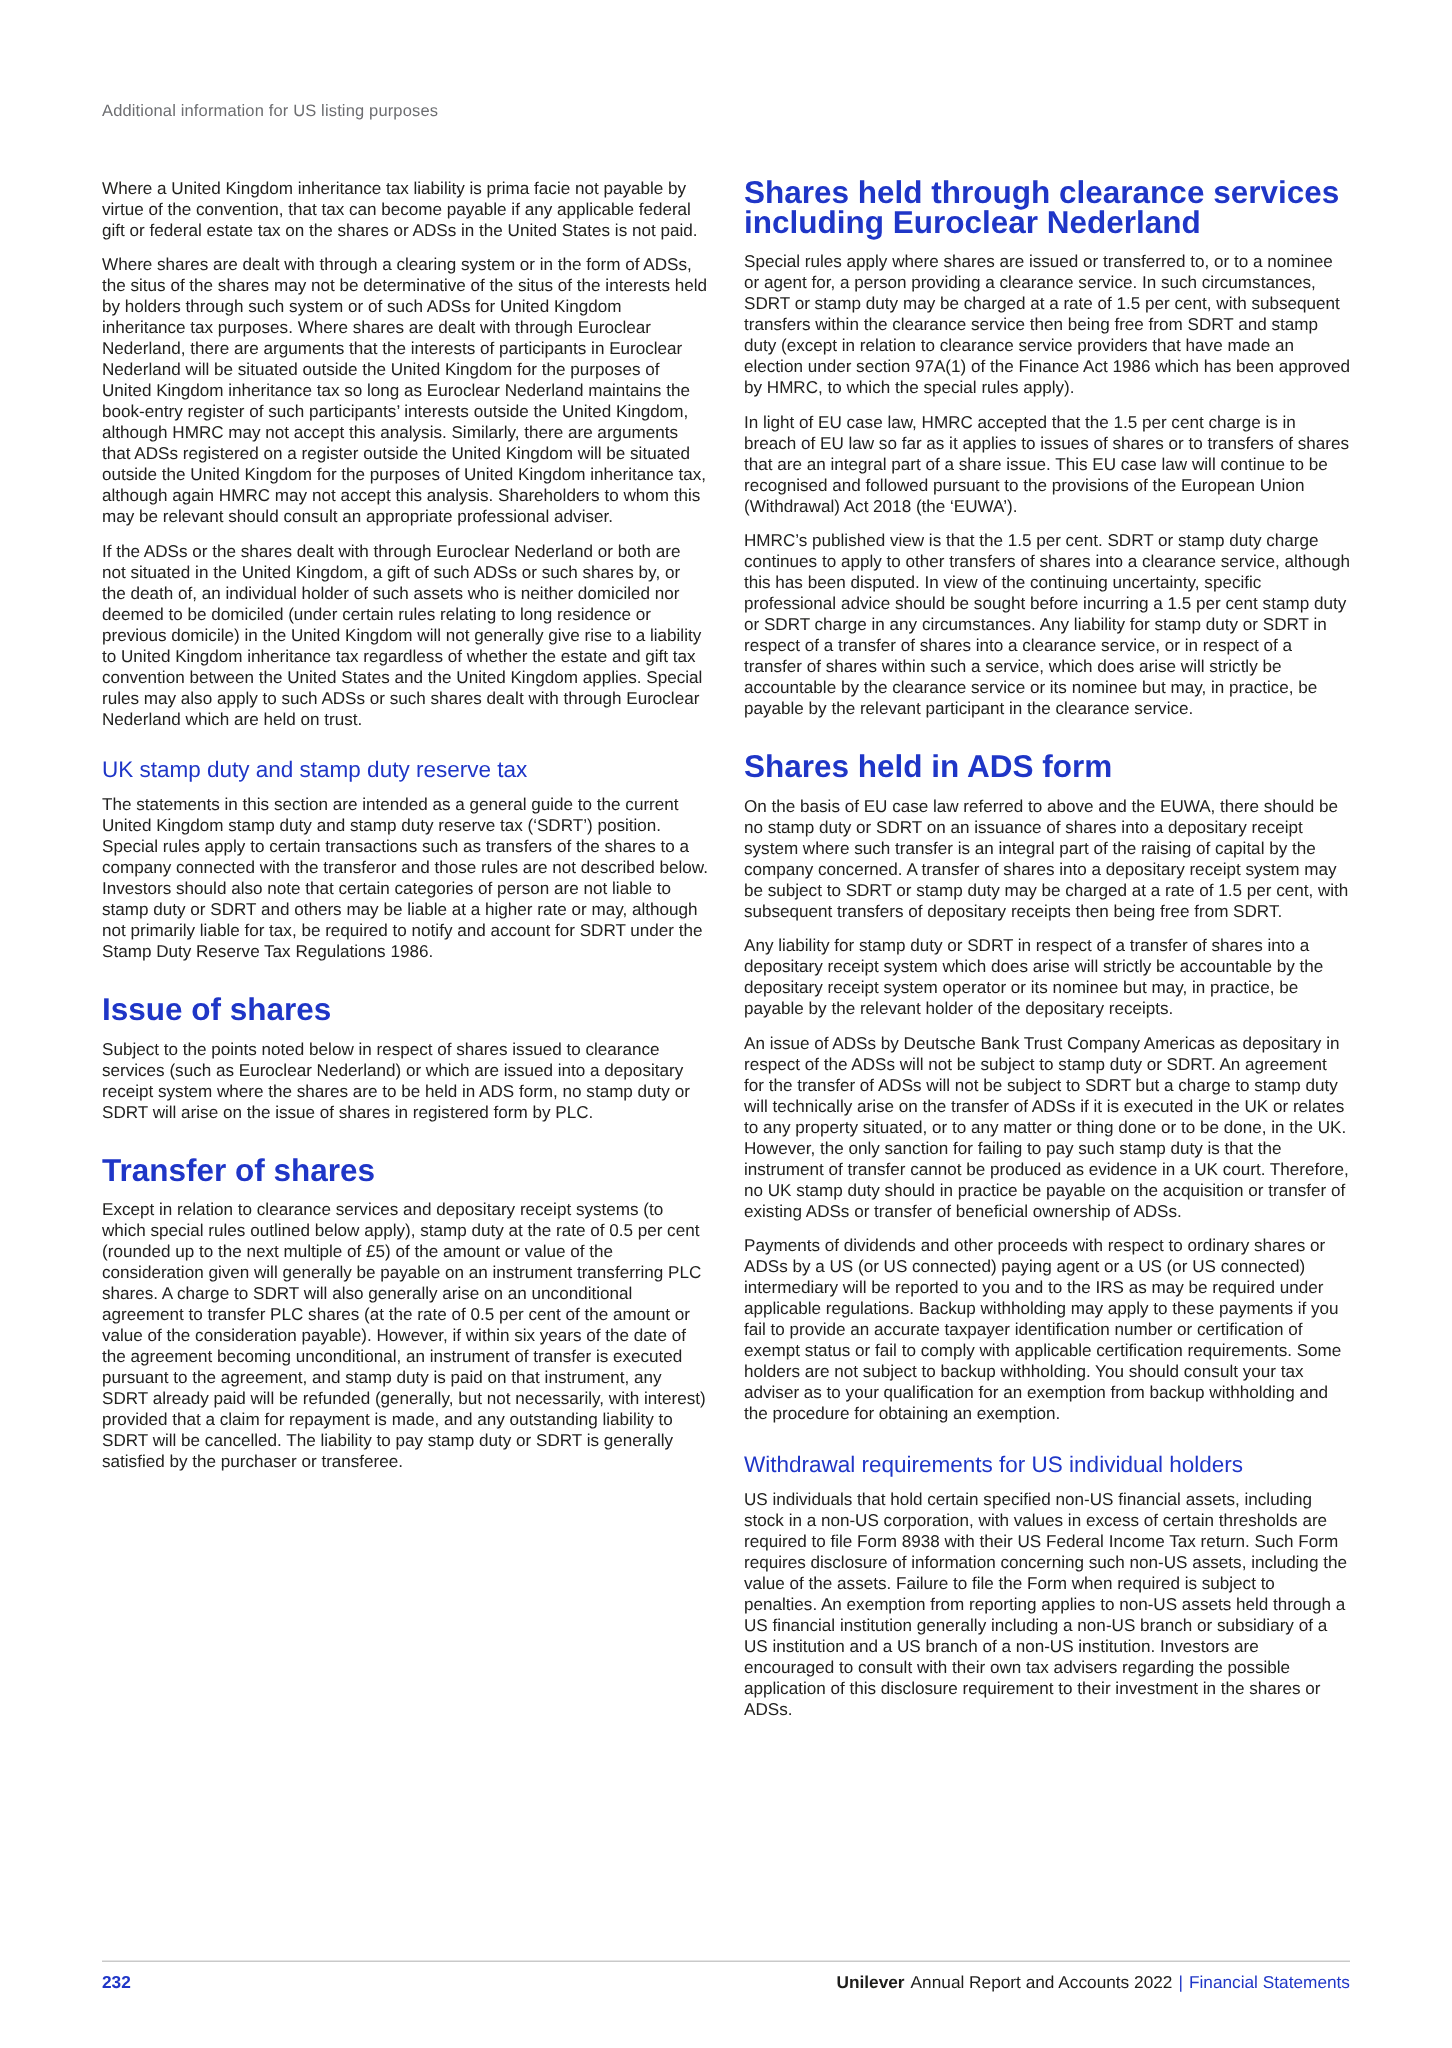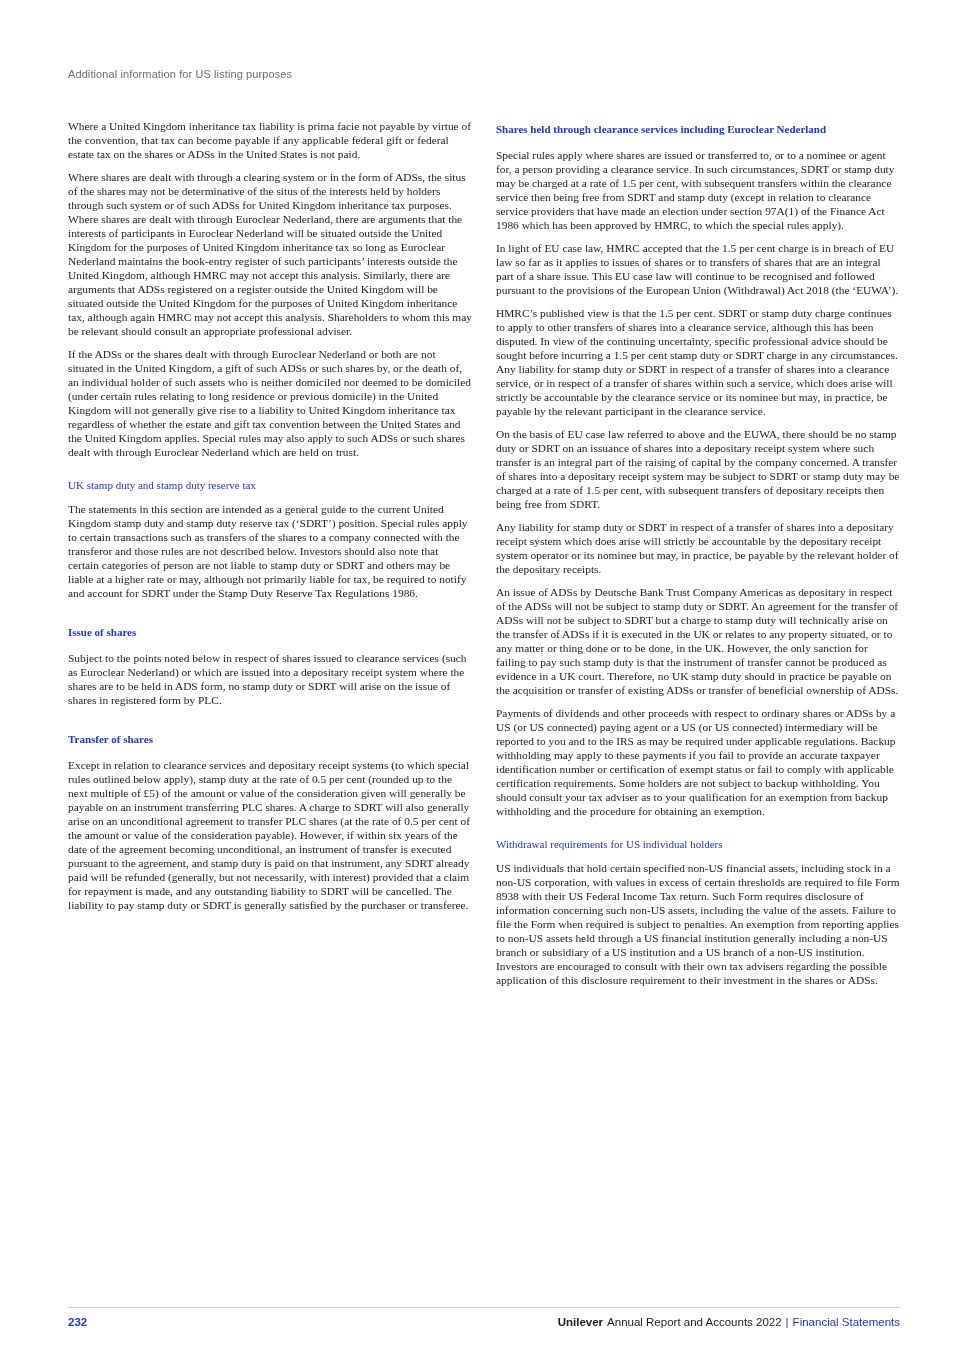--- a/index.html
+++ b/index.html
@@ -22,37 +22,37 @@
     letter-spacing: 0.1px;
   }
   .content {
     position: absolute;
     top: 119px;
     left: 68px;
     right: 68px;
     display: flex;
     gap: 24px;
   }
-  .col { flex: 1 1 0; min-width: 0; font-family: Liberation Serif, serif; }
+  .col { flex: 1 1 0; min-width: 0; }
   .col p {
     margin: 0 0 9px 0;
     font-size: 11.4px;
     line-height: 14px;
     color: #222220;
   }
   .col h2 {
     margin: 22px 0 9px 0;
-    font-size: 11px;
+    font-size: 21px;
     line-height: 20px;
     font-weight: bold;
     color: #1f36c7;
   }
   .col h3 {
     margin: 18px 0 8px 0;
-    font-size: 11px;
+    font-size: 15px;
     line-height: 17px;
     font-weight: 400;
     color: #1f36c7;
   }
   .col > :first-child { margin-top: 0; }
   .footer-rule {
     position: absolute;
     left: 68px;
     right: 68px;
     top: 1307px;
@@ -96,20 +96,21 @@
         <h2>Issue of shares</h2>
         <p>Subject to the points noted below in respect of shares issued to clearance services (such as Euroclear Nederland) or which are issued into a depositary receipt system where the shares are to be held in ADS form, no stamp duty or SDRT will arise on the issue of shares in registered form by PLC.</p>
         <h2>Transfer of shares</h2>
         <p>Except in relation to clearance services and depositary receipt systems (to which special rules outlined below apply), stamp duty at the rate of 0.5 per cent (rounded up to the next multiple of £5) of the amount or value of the consideration given will generally be payable on an instrument transferring PLC shares. A charge to SDRT will also generally arise on an unconditional agreement to transfer PLC shares (at the rate of 0.5 per cent of the amount or value of the consideration payable). However, if within six years of the date of the agreement becoming unconditional, an instrument of transfer is executed pursuant to the agreement, and stamp duty is paid on that instrument, any SDRT already paid will be refunded (generally, but not necessarily, with interest) provided that a claim for repayment is made, and any outstanding liability to SDRT will be cancelled. The liability to pay stamp duty or SDRT is generally satisfied by the purchaser or transferee.</p>
       </div>
     <div class="col">
         <h2>Shares held through clearance services including Euroclear Nederland</h2>
         <p>Special rules apply where shares are issued or transferred to, or to a nominee or agent for, a person providing a clearance service. In such circumstances, SDRT or stamp duty may be charged at a rate of 1.5 per cent, with subsequent transfers within the clearance service then being free from SDRT and stamp duty (except in relation to clearance service providers that have made an election under section 97A(1) of the Finance Act 1986 which has been approved by HMRC, to which the special rules apply).</p>
         <p>In light of EU case law, HMRC accepted that the 1.5 per cent charge is in breach of EU law so far as it applies to issues of shares or to transfers of shares that are an integral part of a share issue. This EU case law will continue to be recognised and followed pursuant to the provisions of the European Union (Withdrawal) Act 2018 (the ‘EUWA’).</p>
         <p>HMRC’s published view is that the 1.5 per cent. SDRT or stamp duty charge continues to apply to other transfers of shares into a clearance service, although this has been disputed. In view of the continuing uncertainty, specific professional advice should be sought before incurring a 1.5 per cent stamp duty or SDRT charge in any circumstances. Any liability for stamp duty or SDRT in respect of a transfer of shares into a clearance service, or in respect of a transfer of shares within such a service, which does arise will strictly be accountable by the clearance service or its nominee but may, in practice, be payable by the relevant participant in the clearance service.</p>
+        <h2>Shares held in ADS form</h2>
         <p>On the basis of EU case law referred to above and the EUWA, there should be no stamp duty or SDRT on an issuance of shares into a depositary receipt system where such transfer is an integral part of the raising of capital by the company concerned. A transfer of shares into a depositary receipt system may be subject to SDRT or stamp duty may be charged at a rate of 1.5 per cent, with subsequent transfers of depositary receipts then being free from SDRT.</p>
         <p>Any liability for stamp duty or SDRT in respect of a transfer of shares into a depositary receipt system which does arise will strictly be accountable by the depositary receipt system operator or its nominee but may, in practice, be payable by the relevant holder of the depositary receipts.</p>
         <p>An issue of ADSs by Deutsche Bank Trust Company Americas as depositary in respect of the ADSs will not be subject to stamp duty or SDRT. An agreement for the transfer of ADSs will not be subject to SDRT but a charge to stamp duty will technically arise on the transfer of ADSs if it is executed in the UK or relates to any property situated, or to any matter or thing done or to be done, in the UK. However, the only sanction for failing to pay such stamp duty is that the instrument of transfer cannot be produced as evidence in a UK court. Therefore, no UK stamp duty should in practice be payable on the acquisition or transfer of existing ADSs or transfer of beneficial ownership of ADSs.</p>
         <p>Payments of dividends and other proceeds with respect to ordinary shares or ADSs by a US (or US connected) paying agent or a US (or US connected) intermediary will be reported to you and to the IRS as may be required under applicable regulations. Backup withholding may apply to these payments if you fail to provide an accurate taxpayer identification number or certification of exempt status or fail to comply with applicable certification requirements. Some holders are not subject to backup withholding. You should consult your tax adviser as to your qualification for an exemption from backup withholding and the procedure for obtaining an exemption.</p>
         <h3>Withdrawal requirements for US individual holders</h3>
         <p>US individuals that hold certain specified non-US financial assets, including stock in a non-US corporation, with values in excess of certain thresholds are required to file Form 8938 with their US Federal Income Tax return. Such Form requires disclosure of information concerning such non-US assets, including the value of the assets. Failure to file the Form when required is subject to penalties. An exemption from reporting applies to non-US assets held through a US financial institution generally including a non-US branch or subsidiary of a US institution and a US branch of a non-US institution. Investors are encouraged to consult with their own tax advisers regarding the possible application of this disclosure requirement to their investment in the shares or ADSs.</p>
       </div>
   </div>
 
   <div class="footer-rule"></div>

